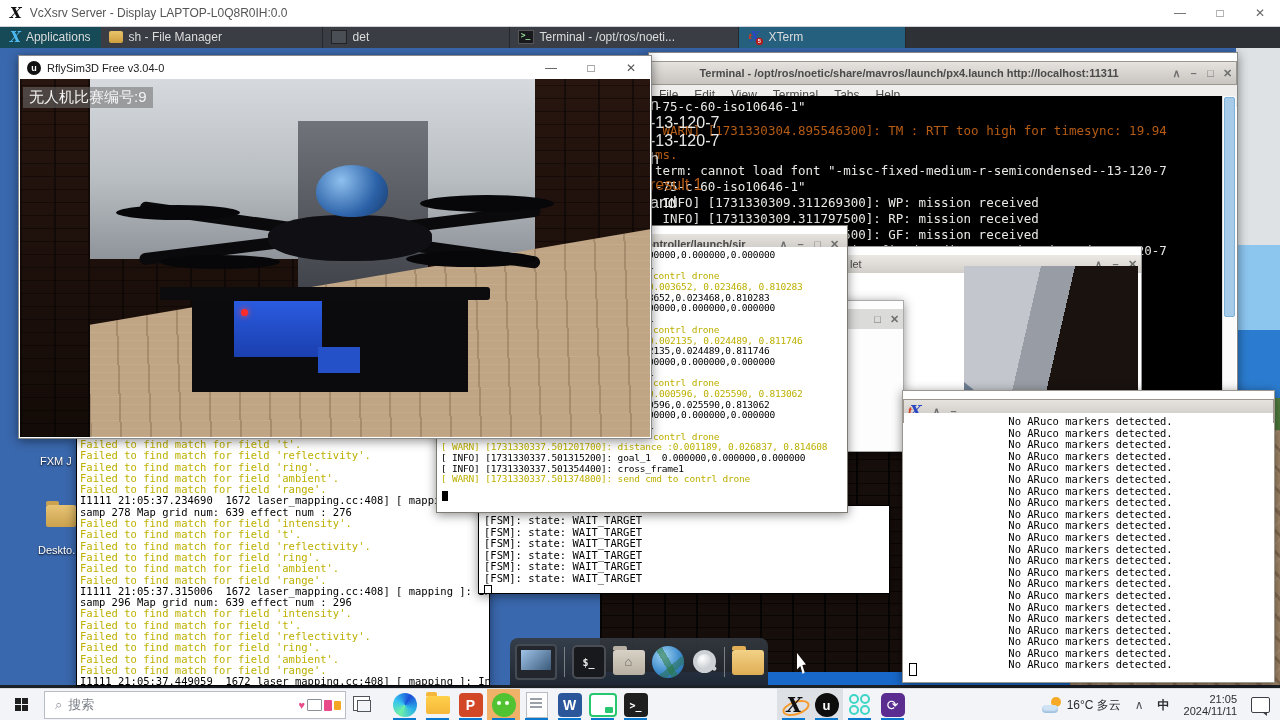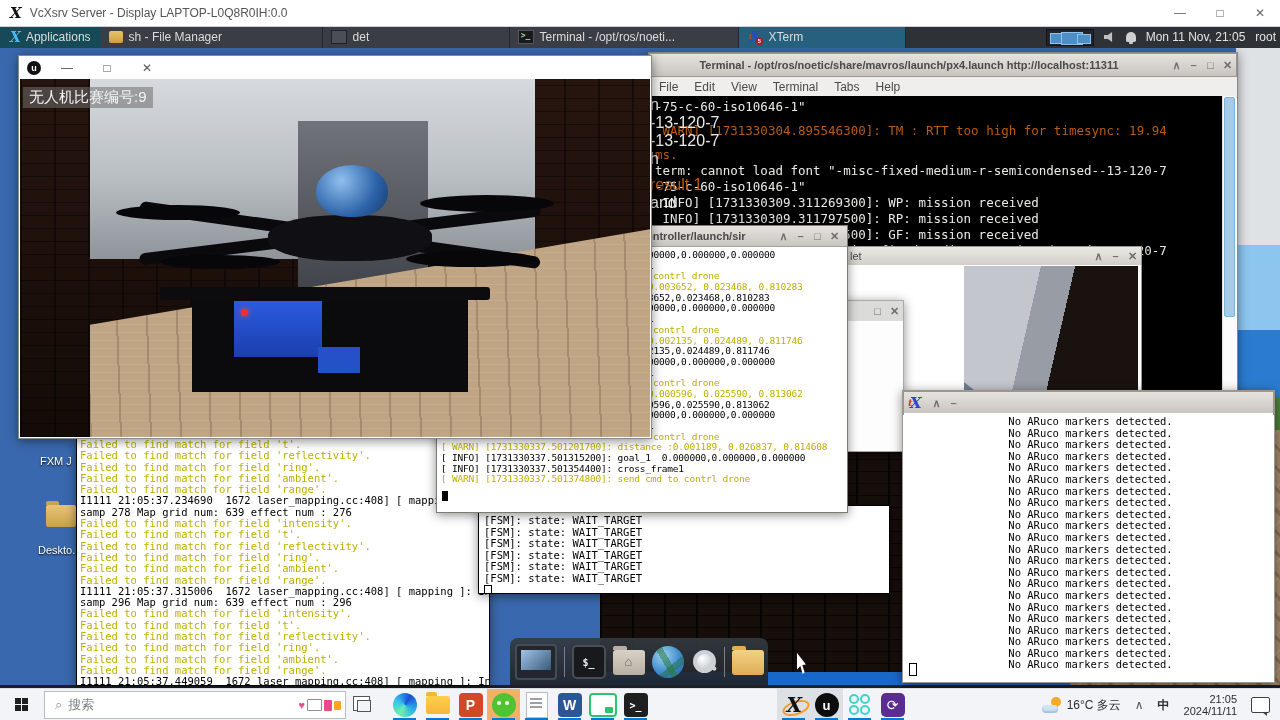--- a/index.html
+++ b/index.html
@@ -44,21 +44,21 @@
   #dk-globe{width:32px;height:32px;border-radius:50%;background:radial-gradient(circle at 35% 30%,#9ed2f2,#3e8ccc 55%,#1f5e9c);position:relative;overflow:hidden;}
   #dk-globe:after{content:"";position:absolute;inset:0;background:linear-gradient(60deg,transparent 40%,rgba(40,120,60,.55) 40% 55%,transparent 55%),linear-gradient(140deg,transparent 60%,rgba(40,110,70,.5) 60% 75%,transparent 75%);}
   #dk-mag{width:26px;height:26px;position:relative;}
   #dk-mag .lens{position:absolute;left:2px;top:1px;width:15px;height:15px;border:4px solid #cdd1d5;border-radius:50%;background:radial-gradient(circle at 35% 30%,#fff,#b9bec4);}
   #dk-mag .stick{position:absolute;left:17px;top:16px;width:9px;height:4px;background:#cdd1d5;border-radius:2px;transform:rotate(40deg);}
   #dk-folder{width:32px;height:25px;background:linear-gradient(#f2d186,#dfae55);border-radius:3px;position:relative;}
   #dk-folder:before{content:"";position:absolute;top:-4px;left:0;width:14px;height:4px;background:#dfae55;border-radius:2px 2px 0 0;}
   #mouse-cursor{left:797px;top:653px;width:14px;height:21px;z-index:70;background:#fff;clip-path:polygon(0 0,0 78%,24% 62%,40% 100%,55% 93%,38% 57%,64% 55%);filter:drop-shadow(1px 1px 1px #000);}
   
   .window{position:absolute;box-shadow:0 2px 10px rgba(0,0,0,.45);}
-  .gtk-title{height:22px;background:linear-gradient(#e6e3df,#c8c5c0);border:1px solid #9b978f;display:flex;align-items:center;font-size:11px;font-weight:bold;color:#4a4a4a;}
+  .gtk-title{height:22px;background:linear-gradient(#e6e3df,#c8c5c0);border:1px solid #9b978f;display:flex;align-items:center;font-size:11px;font-weight:bold;color:#4a4a4a;margin-top:8px;}
   .gtk-title .t{flex:1;text-align:center;overflow:hidden;white-space:nowrap;text-overflow:ellipsis;}
   .tb{width:17px;text-align:center;color:#707070;font-size:11px;flex:0 0 auto;}
   .tline{white-space:pre;}
   .c-k{color:#000;}
   .c-y{color:#bdb000;font-weight:bold;}
   .c-w{color:#e9e9e7;}
   .c-o{color:#b65c14;margin-top:8px;}
   .cursor-block{display:inline-block;width:6px;height:10px;background:#000;}
   .cursor-hollow{display:inline-block;width:6px;height:11px;border:1px solid #000;}
   
@@ -191,31 +191,20 @@
       <span>Terminal - /opt/ros/noeti...</span>
     </div>
     <div class="xtask active" style="width:150px">
       <span class="xterm-icon" style="transform:scale(.8);margin:0">
         <span class="bx">X</span>
           <span class="rx">t</span>
         <span style="position:absolute;right:-2px;bottom:-2px;width:9px;height:9px;border-radius:50%;background:#b01c1c;color:#fff;font:bold 7px 'Liberation Sans',sans-serif;text-align:center;line-height:9px">5</span>
       </span>
       <span>XTerm</span>
     </div>
-    <div id="xfce-right">
-      <span id="pager">
-        <i style="left:3px;top:3px;width:16px;height:9px"></i>
-        <i style="left:14px;top:2px;width:20px;height:11px"></i>
-        <i style="left:30px;top:4px;width:12px;height:8px"></i>
-      </span>
-      <span id="spk"></span>
-      <span id="bell"></span>
-      <span class="tray-glyph" style="font-size:12px;color:#e4e4e4">Mon 11 Nov, 21:05</span>
-      <span class="tray-glyph" style="font-size:12px;color:#e4e4e4">root</span>
-    </div>
   </div>
 
   <div class="abs wall-strip" style="left:1236px;top:48px;width:44px;height:197px;background:#dfe2e4"></div>
   <div class="abs wall-strip" style="left:1236px;top:245px;width:44px;height:85px;background:#8cc6ef"></div>
   <div class="abs wall-strip" style="left:1236px;top:330px;width:44px;height:68px;background:#2b7cd0"></div>
   <div class="abs wall-strip" style="left:1236px;top:398px;width:44px;height:150px;background:linear-gradient(160deg,#57853f,#3f6a35 60%,#4e7a40)"></div>
   <div class="abs wall-strip" style="left:1236px;top:548px;width:44px;height:140px;background:#8f775c"></div>
 
   <div id="scene-bg" class="abs">
     <div id="scene-wood"></div>
@@ -377,20 +366,21 @@
         <div class="tline c-k">[ INFO] [1731330337.501315200]: goal_1  0.000000,0.000000,0.000000</div>
         <div class="tline c-k">[ INFO] [1731330337.501354400]: cross_frame1</div>
         <div class="tline c-y">[ WARN] [1731330337.501374800]: send cmd to contrl drone</div>
       </div>
     <span class="cursor-block" style="position:absolute;left:5px;bottom:11px"></span>
   </div>
 
   <div id="rflysim" class="window">
     <div id="rfly-title">
       <span class="ue-icon">u</span>
+      <span style="flex:1">RflySim3D Free v3.04-0</span>
       <span class="rfly-btn">—</span>
       <span class="rfly-btn">□</span>
       <span class="rfly-btn">✕</span>
     </div>
     <div id="rfly-scene">
       <div class="sc" id="sc-wall"></div>
       <div class="sc" id="sc-door"></div>
       <div class="sc" id="sc-floor"></div>
       <div class="sc sc-arm" style="transform:rotate(8deg)"></div>
       <div class="sc sc-arm" style="transform:rotate(-7deg)"></div>

